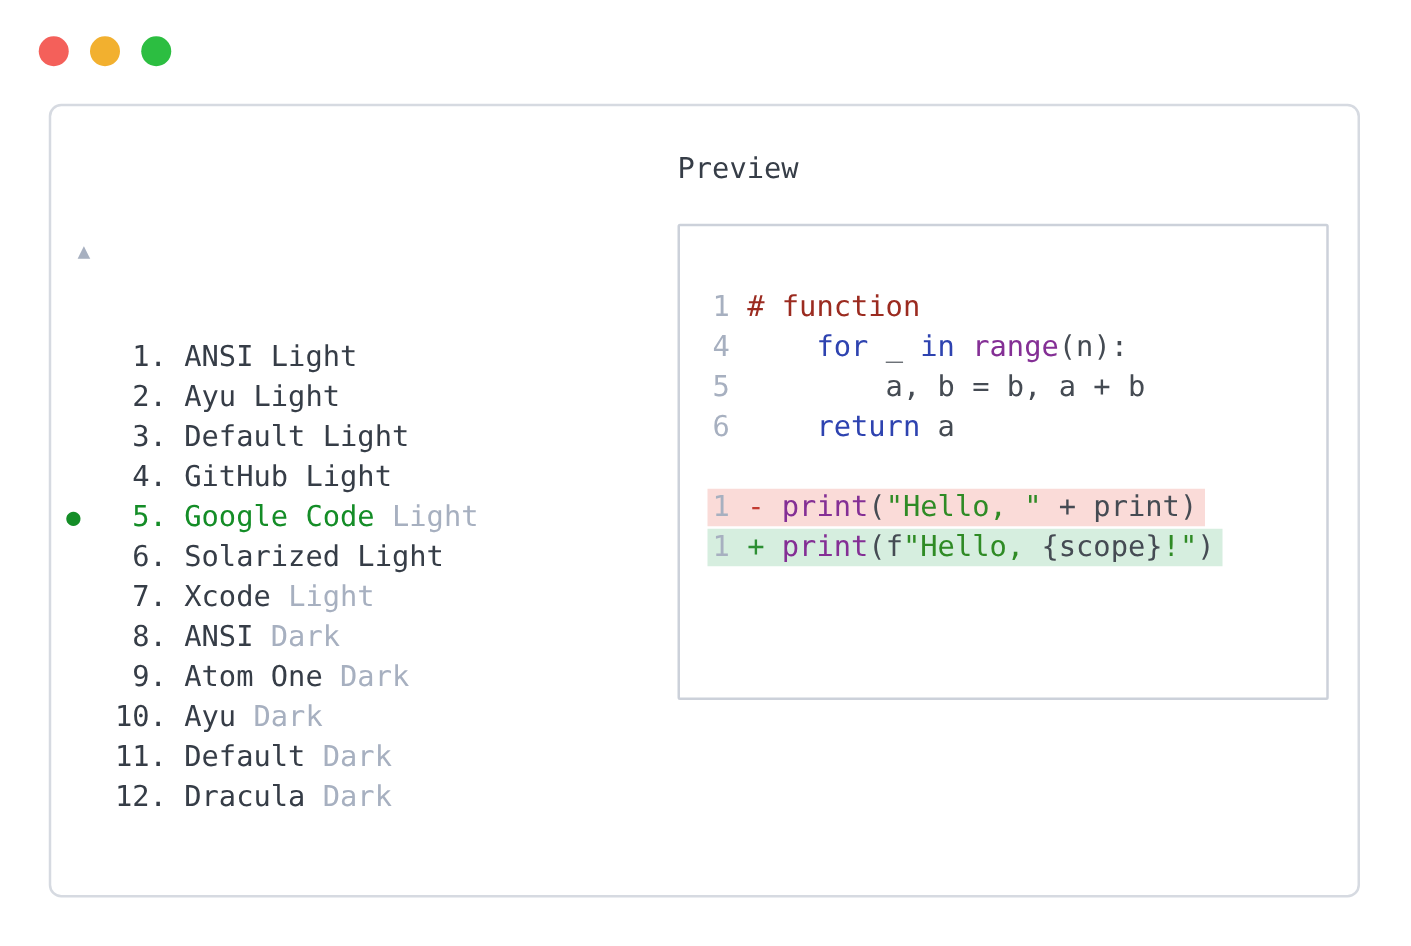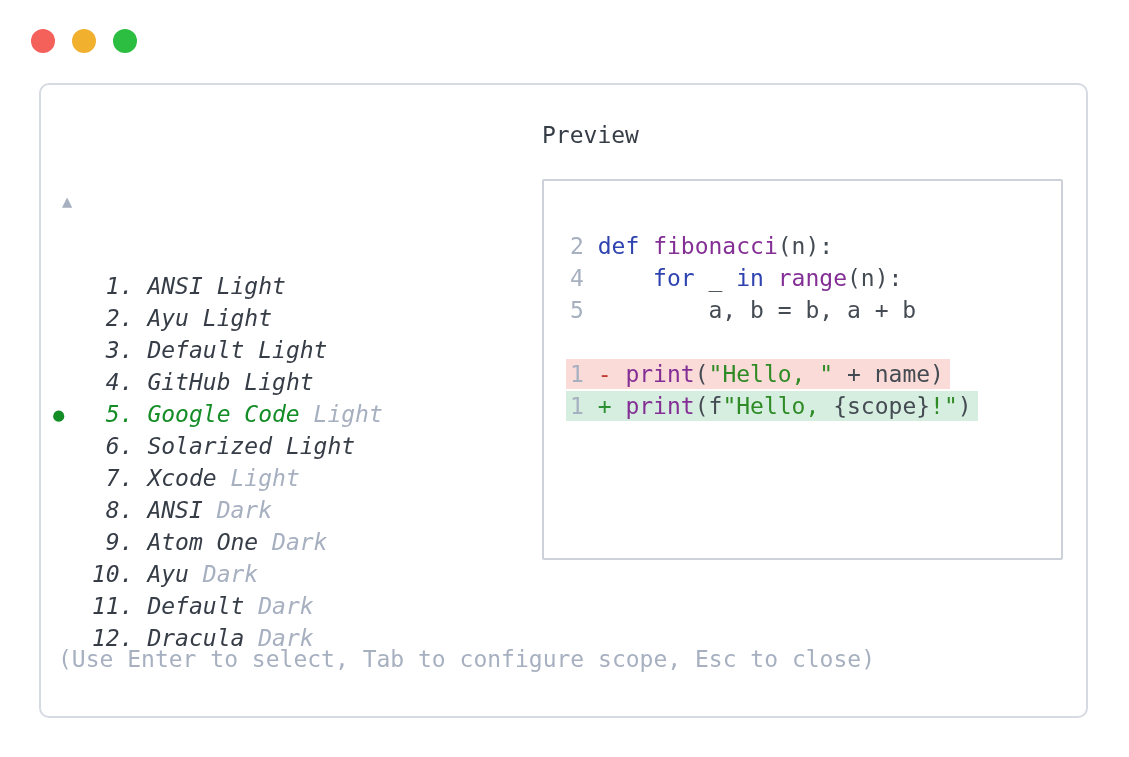--- a/index.html
+++ b/index.html
@@ -46,21 +46,21 @@
     width: 1049px; height: 635px;
     border: 2px solid var(--panel-border);
     border-radius: 10px;
     background: #ffffff;
   }
 
   .left-col { position: absolute; left: 21px; top: 49px; white-space: pre; }
   .prompt { height: 32px; line-height: 32px; }
   .arrow-up { height: 32px; line-height: 30px; color: var(--text-dim); font-size: 17px; }
 
-  .theme-item { position: relative; height: 32px; line-height: 32px; padding-left: 30px; white-space: pre; font-style: italic; }
+  .theme-item { position: relative; height: 32px; line-height: 32px; padding-left: 30px; white-space: pre; }
   .theme-item .num { display: inline-block; width: 3ch; text-align: right; }
   .theme-item .variant.dim { color: var(--text-dim); }
   .theme-item.selected .num, .theme-item.selected .name { color: var(--accent-green); }
   .sel-marker {
     position: absolute; left: -9px; top: 0;
     color: var(--accent-green); font-size: 19px;
   }
 
   .hint { position: absolute; left: 17px; top: 558px; height: 32px; line-height: 32px; color: var(--text-dim); white-space: pre; }
 
@@ -103,29 +103,29 @@
   </div>
 
   <div class="panel">
 
     <div class="left-col">
       <div class="arrow-up">▲</div>
       <div><div class="theme-item"><span class="num">1.</span><span> </span><span class="name">ANSI</span><span> </span><span class="variant">Light</span></div><div class="theme-item"><span class="num">2.</span><span> </span><span class="name">Ayu</span><span> </span><span class="variant">Light</span></div><div class="theme-item"><span class="num">3.</span><span> </span><span class="name">Default</span><span> </span><span class="variant">Light</span></div><div class="theme-item"><span class="num">4.</span><span> </span><span class="name">GitHub</span><span> </span><span class="variant">Light</span></div><div class="theme-item selected"><span class="sel-marker">●</span><span class="num">5.</span><span> </span><span class="name">Google Code</span><span> </span><span class="variant dim">Light</span></div><div class="theme-item"><span class="num">6.</span><span> </span><span class="name">Solarized</span><span> </span><span class="variant">Light</span></div><div class="theme-item"><span class="num">7.</span><span> </span><span class="name">Xcode</span><span> </span><span class="variant dim">Light</span></div><div class="theme-item"><span class="num">8.</span><span> </span><span class="name">ANSI</span><span> </span><span class="variant dim">Dark</span></div><div class="theme-item"><span class="num">9.</span><span> </span><span class="name">Atom One</span><span> </span><span class="variant dim">Dark</span></div><div class="theme-item"><span class="num">10.</span><span> </span><span class="name">Ayu</span><span> </span><span class="variant dim">Dark</span></div><div class="theme-item"><span class="num">11.</span><span> </span><span class="name">Default</span><span> </span><span class="variant dim">Dark</span></div><div class="theme-item"><span class="num">12.</span><span> </span><span class="name">Dracula</span><span> </span><span class="variant dim">Dark</span></div></div>
       
     </div>
 
-    <div class="hint">(Use Enter to select, Tab to configure scope, Esc to close)</div>
 
     <div class="preview-label">Preview</div>
 
     <div class="preview-box">
       <div>
-          <div class="code-line"><span class="ln">2</span><span> </span><span class="tok-kwd">def</span><span class="tok-pln"> </span><span class="tok-typ">fibonacci</span><span class="tok-pln">(n):</span></div>
+          <div class="code-line"><span class="ln">1</span><span> </span><span class="tok-com"># function</span></div>
           <div class="code-line"><span class="ln">4</span><span> </span><span class="tok-pln">    </span><span class="tok-kwd">for</span><span class="tok-pln"> _ </span><span class="tok-kwd">in</span><span class="tok-pln"> </span><span class="tok-typ">range</span><span class="tok-pln">(n):</span></div>
           <div class="code-line"><span class="ln">5</span><span> </span><span class="tok-pln">        a, b = b, a + b</span></div>
+          <div class="code-line"><span class="ln">6</span><span> </span><span class="tok-pln">    </span><span class="tok-kwd">return</span><span class="tok-pln"> a</span></div>
           <div class="code-spacer"></div>
-          <div class="code-line"><span class="diff removed"><span class="ln">1</span><span> </span><span class="tok-minus">- </span><span class="tok-typ">print</span><span class="tok-pln">(</span><span class="tok-str">"Hello, "</span><span class="tok-pln"> + name)</span></span></div>
+          <div class="code-line"><span class="diff removed"><span class="ln">1</span><span> </span><span class="tok-minus">- </span><span class="tok-typ">print</span><span class="tok-pln">(</span><span class="tok-str">"Hello, "</span><span class="tok-pln"> + print)</span></span></div>
           <div class="code-line"><span class="diff added"><span class="ln">1</span><span> </span><span class="tok-plus">+ </span><span class="tok-typ">print</span><span class="tok-pln">(f</span><span class="tok-str">"Hello, </span><span class="tok-pln">{scope}</span><span class="tok-str">!"</span><span class="tok-pln">)</span></span></div>
         </div>
     </div>
 
   </div>
 </div>
 
 </body></html>

